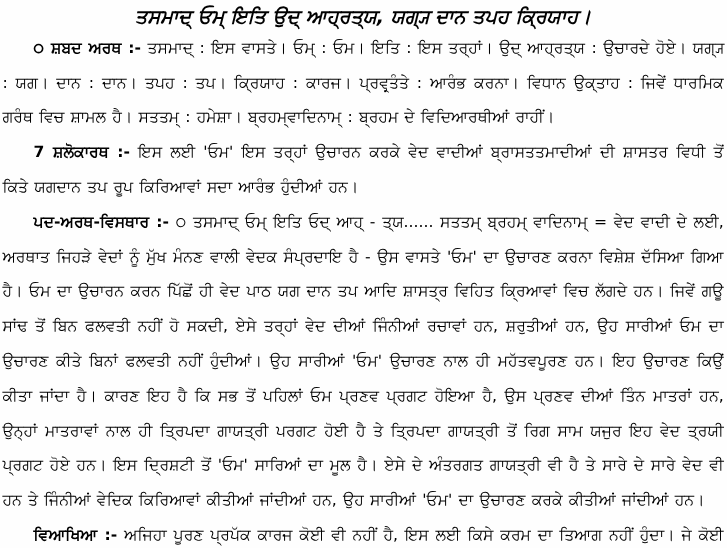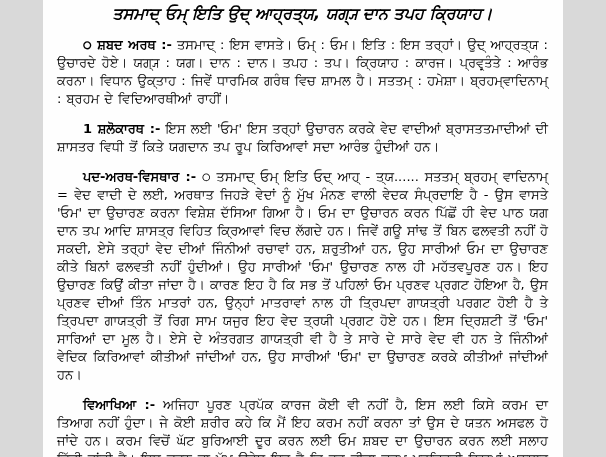--- a/index.html
+++ b/index.html
@@ -1,60 +1,60 @@
 <!DOCTYPE html>
 <html lang="pa"><head>
 <meta charset="utf-8">
 <style>
   html, body { margin: 0; padding: 0; background: #d9d9d9; }
   .page {
     position: relative;
-    width: 520px;
+    width: 606px;
     height: 457px;
     box-sizing: border-box;
     margin: 0 auto;
     background: #fefefe;
     color: #000000;
     font-family: "DejaVu Sans", sans-serif;
     padding: 3px 3px 0 2px;
     overflow: hidden;
   }
   .title {
     margin: 0 0 2px 0;
     text-align: center;
     font-weight: bold;
     font-style: italic;
     font-size: 16px;
     line-height: 21px;
   }
   .title .title-line { display: block; }
   .body-text p.para {
-    margin: 12px;
+    margin: 0;
     text-align: justify;
     font-size: 13px;
-    line-height: 18px;
+    line-height: 29px;
     text-indent: 26px;
     word-spacing: 1px;
   }
   .section-label { font-weight: bold; }
 </style>
 </head>
 <body>
 
 <div class="page">
 
   <h1 class="title">
     <span class="title-line">ਤਸਮਾਦ੍ ਓਮ੍ ਇਤਿ ਉਦ੍ ਆਹ੍ਰਤ੍ਯ, ਯਗ੍ਯ੍ ਦਾਨ ਤਪਹ ਕ੍ਰਿਯਾਹ।</span>
   </h1>
 
   <div class="body-text">
 
     <p class="para"><b class="section-label">੦ ਸ਼ਬਦ ਅਰਥ :-</b> <span>ਤਸਮਾਦ੍ : ਇਸ ਵਾਸਤੇ। ਓਮ੍ : ਓਮ। ਇਤਿ : ਇਸ ਤਰ੍ਹਾਂ। ਉਦ੍ ਆਹ੍ਰਤ੍ਯ : ਉਚਾਰਦੇ ਹੋਏ। ਯਗ੍ਯ੍ : ਯਗ। ਦਾਨ : ਦਾਨ। ਤਪਹ : ਤਪ। ਕ੍ਰਿਯਾਹ : ਕਾਰਜ। ਪ੍ਰਵਰ੍ਤੰਤੇ : ਆਰੰਭ ਕਰਨਾ। ਵਿਧਾਨ ਉਕ੍ਤਾਹ : ਜਿਵੇਂ ਧਾਰਮਿਕ ਗਰੰਥ ਵਿਚ ਸ਼ਾਮਲ ਹੈ। ਸਤਤਮ੍ : ਹਮੇਸ਼ਾ। ਬ੍ਰਹਮ੍ਵਾਦਿਨਾਮ੍ : ਬ੍ਰਹਮ ਦੇ ਵਿਦਿਆਰਥੀਆਂ ਰਾਹੀਂ।</span></p>
 
-    <p class="para"><b class="section-label">1 ਸ਼ਲੋਕਾਰਥ :-</b> <span>ਇਸ ਲਈ 'ਓਮ' ਇਸ ਤਰ੍ਹਾਂ ਉਚਾਰਨ ਕਰਕੇ ਵੇਦ ਵਾਦੀਆਂ ਬ੍ਰਾਸਤਤਮਾਦੀਆਂ ਦੀ ਸ਼ਾਸਤਰ ਵਿਧੀ ਤੋਂ ਕਿਤੇ ਯਗਦਾਨ ਤਪ ਰੂਪ ਕਿਰਿਆਵਾਂ ਸਦਾ ਆਰੰਭ ਹੁੰਦੀਆਂ ਹਨ।</span></p>
+    <p class="para"><b class="section-label">7 ਸ਼ਲੋਕਾਰਥ :-</b> <span>ਇਸ ਲਈ 'ਓਮ' ਇਸ ਤਰ੍ਹਾਂ ਉਚਾਰਨ ਕਰਕੇ ਵੇਦ ਵਾਦੀਆਂ ਬ੍ਰਾਸਤਤਮਾਦੀਆਂ ਦੀ ਸ਼ਾਸਤਰ ਵਿਧੀ ਤੋਂ ਕਿਤੇ ਯਗਦਾਨ ਤਪ ਰੂਪ ਕਿਰਿਆਵਾਂ ਸਦਾ ਆਰੰਭ ਹੁੰਦੀਆਂ ਹਨ।</span></p>
 
     <p class="para"><b class="section-label">ਪਦ-ਅਰਥ-ਵਿਸਥਾਰ :-</b> <span>੦ ਤਸਮਾਦ੍ ਓਮ੍ ਇਤਿ ਓਦ੍ ਆਹ੍ - ਤ੍ਯ...... ਸਤਤਮ੍ ਬ੍ਰਹਮ੍ ਵਾਦਿਨਾਮ੍ = ਵੇਦ ਵਾਦੀ ਦੇ ਲਈ, ਅਰਥਾਤ ਜਿਹੜੇ ਵੇਦਾਂ ਨੂੰ ਮੁੱਖ ਮੰਨਣ ਵਾਲੀ ਵੇਦਕ ਸੰਪ੍ਰਦਾਇ ਹੈ - ਉਸ ਵਾਸਤੇ 'ਓਮ' ਦਾ ਉਚਾਰਣ ਕਰਨਾ ਵਿਸ਼ੇਸ਼ ਦੱਸਿਆ ਗਿਆ ਹੈ। ਓਮ ਦਾ ਉਚਾਰਨ ਕਰਨ ਪਿੱਛੋਂ ਹੀ ਵੇਦ ਪਾਠ ਯਗ ਦਾਨ ਤਪ ਆਦਿ ਸ਼ਾਸਤ੍ਰ ਵਿਹਿਤ ਕ੍ਰਿਆਵਾਂ ਵਿਚ ਲੱਗਦੇ ਹਨ। ਜਿਵੇਂ ਗਊ ਸਾਂਢ ਤੋਂ ਬਿਨ ਫਲਵਤੀ ਨਹੀਂ ਹੋ ਸਕਦੀ, ਏਸੇ ਤਰ੍ਹਾਂ ਵੇਦ ਦੀਆਂ ਜਿੰਨੀਆਂ ਰਚਾਵਾਂ ਹਨ, ਸ਼ਰੁਤੀਆਂ ਹਨ, ਉਹ ਸਾਰੀਆਂ ਓਮ ਦਾ ਉਚਾਰਣ ਕੀਤੇ ਬਿਨਾਂ ਫਲਵਤੀ ਨਹੀਂ ਹੁੰਦੀਆਂ। ਉਹ ਸਾਰੀਆਂ 'ਓਮ' ਉਚਾਰਣ ਨਾਲ ਹੀ ਮਹੱਤਵਪੂਰਣ ਹਨ। ਇਹ ਉਚਾਰਣ ਕਿਉਂ ਕੀਤਾ ਜਾਂਦਾ ਹੈ। ਕਾਰਣ ਇਹ ਹੈ ਕਿ ਸਭ ਤੋਂ ਪਹਿਲਾਂ ਓਮ ਪ੍ਰਣਵ ਪ੍ਰਗਟ ਹੋਇਆ ਹੈ, ਉਸ ਪ੍ਰਣਵ ਦੀਆਂ ਤਿੰਨ ਮਾਤਰਾਂ ਹਨ, ਉਨ੍ਹਾਂ ਮਾਤਰਾਵਾਂ ਨਾਲ ਹੀ ਤ੍ਰਿਪਦਾ ਗਾਯਤ੍ਰੀ ਪਰਗਟ ਹੋਈ ਹੈ ਤੇ ਤ੍ਰਿਪਦਾ ਗਾਯਤ੍ਰੀ ਤੋਂ ਰਿਗ ਸਾਮ ਯਜੁਰ ਇਹ ਵੇਦ ਤ੍ਰਯੀ ਪ੍ਰਗਟ ਹੋਏ ਹਨ। ਇਸ ਦ੍ਰਿਸ਼ਟੀ ਤੋਂ 'ਓਮ' ਸਾਰਿਆਂ ਦਾ ਮੂਲ ਹੈ। ਏਸੇ ਦੇ ਅੰਤਰਗਤ ਗਾਯਤ੍ਰੀ ਵੀ ਹੈ ਤੇ ਸਾਰੇ ਦੇ ਸਾਰੇ ਵੇਦ ਵੀ ਹਨ ਤੇ ਜਿੰਨੀਆਂ ਵੇਦਿਕ ਕਿਰਿਆਵਾਂ ਕੀਤੀਆਂ ਜਾਂਦੀਆਂ ਹਨ, ਉਹ ਸਾਰੀਆਂ 'ਓਮ' ਦਾ ਉਚਾਰਣ ਕਰਕੇ ਕੀਤੀਆਂ ਜਾਂਦੀਆਂ ਹਨ।</span></p>
 
     <p class="para"><b class="section-label">ਵਿਆਖਿਆ :-</b> <span>ਅਜਿਹਾ ਪੂਰਣ ਪ੍ਰਪੱਕ ਕਾਰਜ ਕੋਈ ਵੀ ਨਹੀਂ ਹੈ, ਇਸ ਲਈ ਕਿਸੇ ਕਰਮ ਦਾ ਤਿਆਗ ਨਹੀਂ ਹੁੰਦਾ। ਜੇ ਕੋਈ ਸ਼ਰੀਰ ਕਹੇ ਕਿ ਮੈਂ ਇਹ ਕਰਮ ਨਹੀਂ ਕਰਨਾ ਤਾਂ ਉਸ ਦੇ ਯਤਨ ਅਸਫਲ ਹੋ ਜਾਂਦੇ ਹਨ। ਕਰਮ ਵਿਚੋਂ ਘੱਟ ਬੁਰਿਆਈ ਦੂਰ ਕਰਨ ਲਈ ਓਮ ਸ਼ਬਦ ਦਾ ਉਚਾਰਨ ਕਰਨ ਲਈ ਸਲਾਹ ਦਿੱਤੀ ਜਾਂਦੀ ਹੈ। ਇਸ ਕਰਨ ਦਾ ਮੁੱਖ ਉਦੇਸ਼ ਇਹ ਹੈ ਕਿ ਹਰ ਕੀਤਾ ਕਰਮ ਪ੍ਰਕ੍ਰਿਤੀ ਨਿਯਮਾਂ ਅਨੁਸਾਰ ਹੋਵੇ। ਪ੍ਰਕ੍ਰਿਤੀ ਦੀ ਕਾਰਜਸ਼ੀਲਤਾ ਵਿਚ ਦੈਵੀ ਸ਼ਕਤੀ ਦਾ ਪਰਤਾਪ ਹੈ। ਇਹੋ ਜੀਵਾਤਮਾ ਦੀ ਤਬਦੀਲੀ ਲਈ ਸਹਾਇਕ ਬਣਦਾ ਹੈ। ਇਹੋ ਨਿਯਮ ਸਮੇਂ ਦੇ ਲੇਖਣ ਨਾਲ, ਬਦਲੇ ਸਰੂਪ ਵਿਚ ਸ਼੍ਰੀ ਗਨੇਸ਼ ਦੀ ਪੂਜਾ ਲਈ ਲਾਗੂ ਹੁੰਦਾ ਹੈ। ਗਨੇਸ਼ ਜੀ ਨੂੰ ਵਿਗਨੇਸ਼ਵਰ ਕਹਿੰਦੇ ਹਾਂ। ਉਹ ਪ੍ਰਭੂ, ਜੋ ਹਰ ਪ੍ਰਕਾਰ ਦੀਆਂ ਰੁਕਾਵਟਾਂ ਨੂੰ ਦੂਰ ਕਰਦਾ ਹੈ। ਇਹ ਮੂਰਤੀ (ਗਨੇਸ਼ ਜੀ) ਓਮ ਦਾ ਸਰੂਪ ਹੈ। ਸਾਰੀ ਦੁਨੀਆਂ ਓਮ ਵਿਚ ਸਮਿਲਿਤ ਹੈ ਤੇ ਇਹ ਸਭ ਬ੍ਰਹਿਮੰਡ ਜਗਤ ਨਾਲ ਮੇਲ ਮਿਲਾਪ ਰੱਖਦਾ ਹੈ। ਇਹੋ ਸਫਲਤਾ ਪੂਰਵਕ ਇੱਕੋ ਹੀ ਕਿਰਿਆਸ਼ੀਲ ਕੀਤਾ ਜਾਂਦਾ ਹੈ। ਇਹੋ ਓਮ ਸਭ ਸ਼ਰਤਾਂ ਦੀ ਪੂਰਤੀ ਕਰਦਾ ਹੈ। ਇਹੋ ਇਸ ਗੱਲ ਨੂੰ ਸਿੱਧ ਕਰਦਾ ਹੈ ਕਿ ਓਮ ਉਚਾਰਨ ਪਿੱਛੋਂ ਹਰ ਪ੍ਰਕਾਰ ਦੇ ਕਰਮ ਸ਼ੁੱਧ ਹੋ ਜਾਂਦੇ ਹਨ।</span></p>
 
   </div>
 
 </div>
 
 </body></html>

